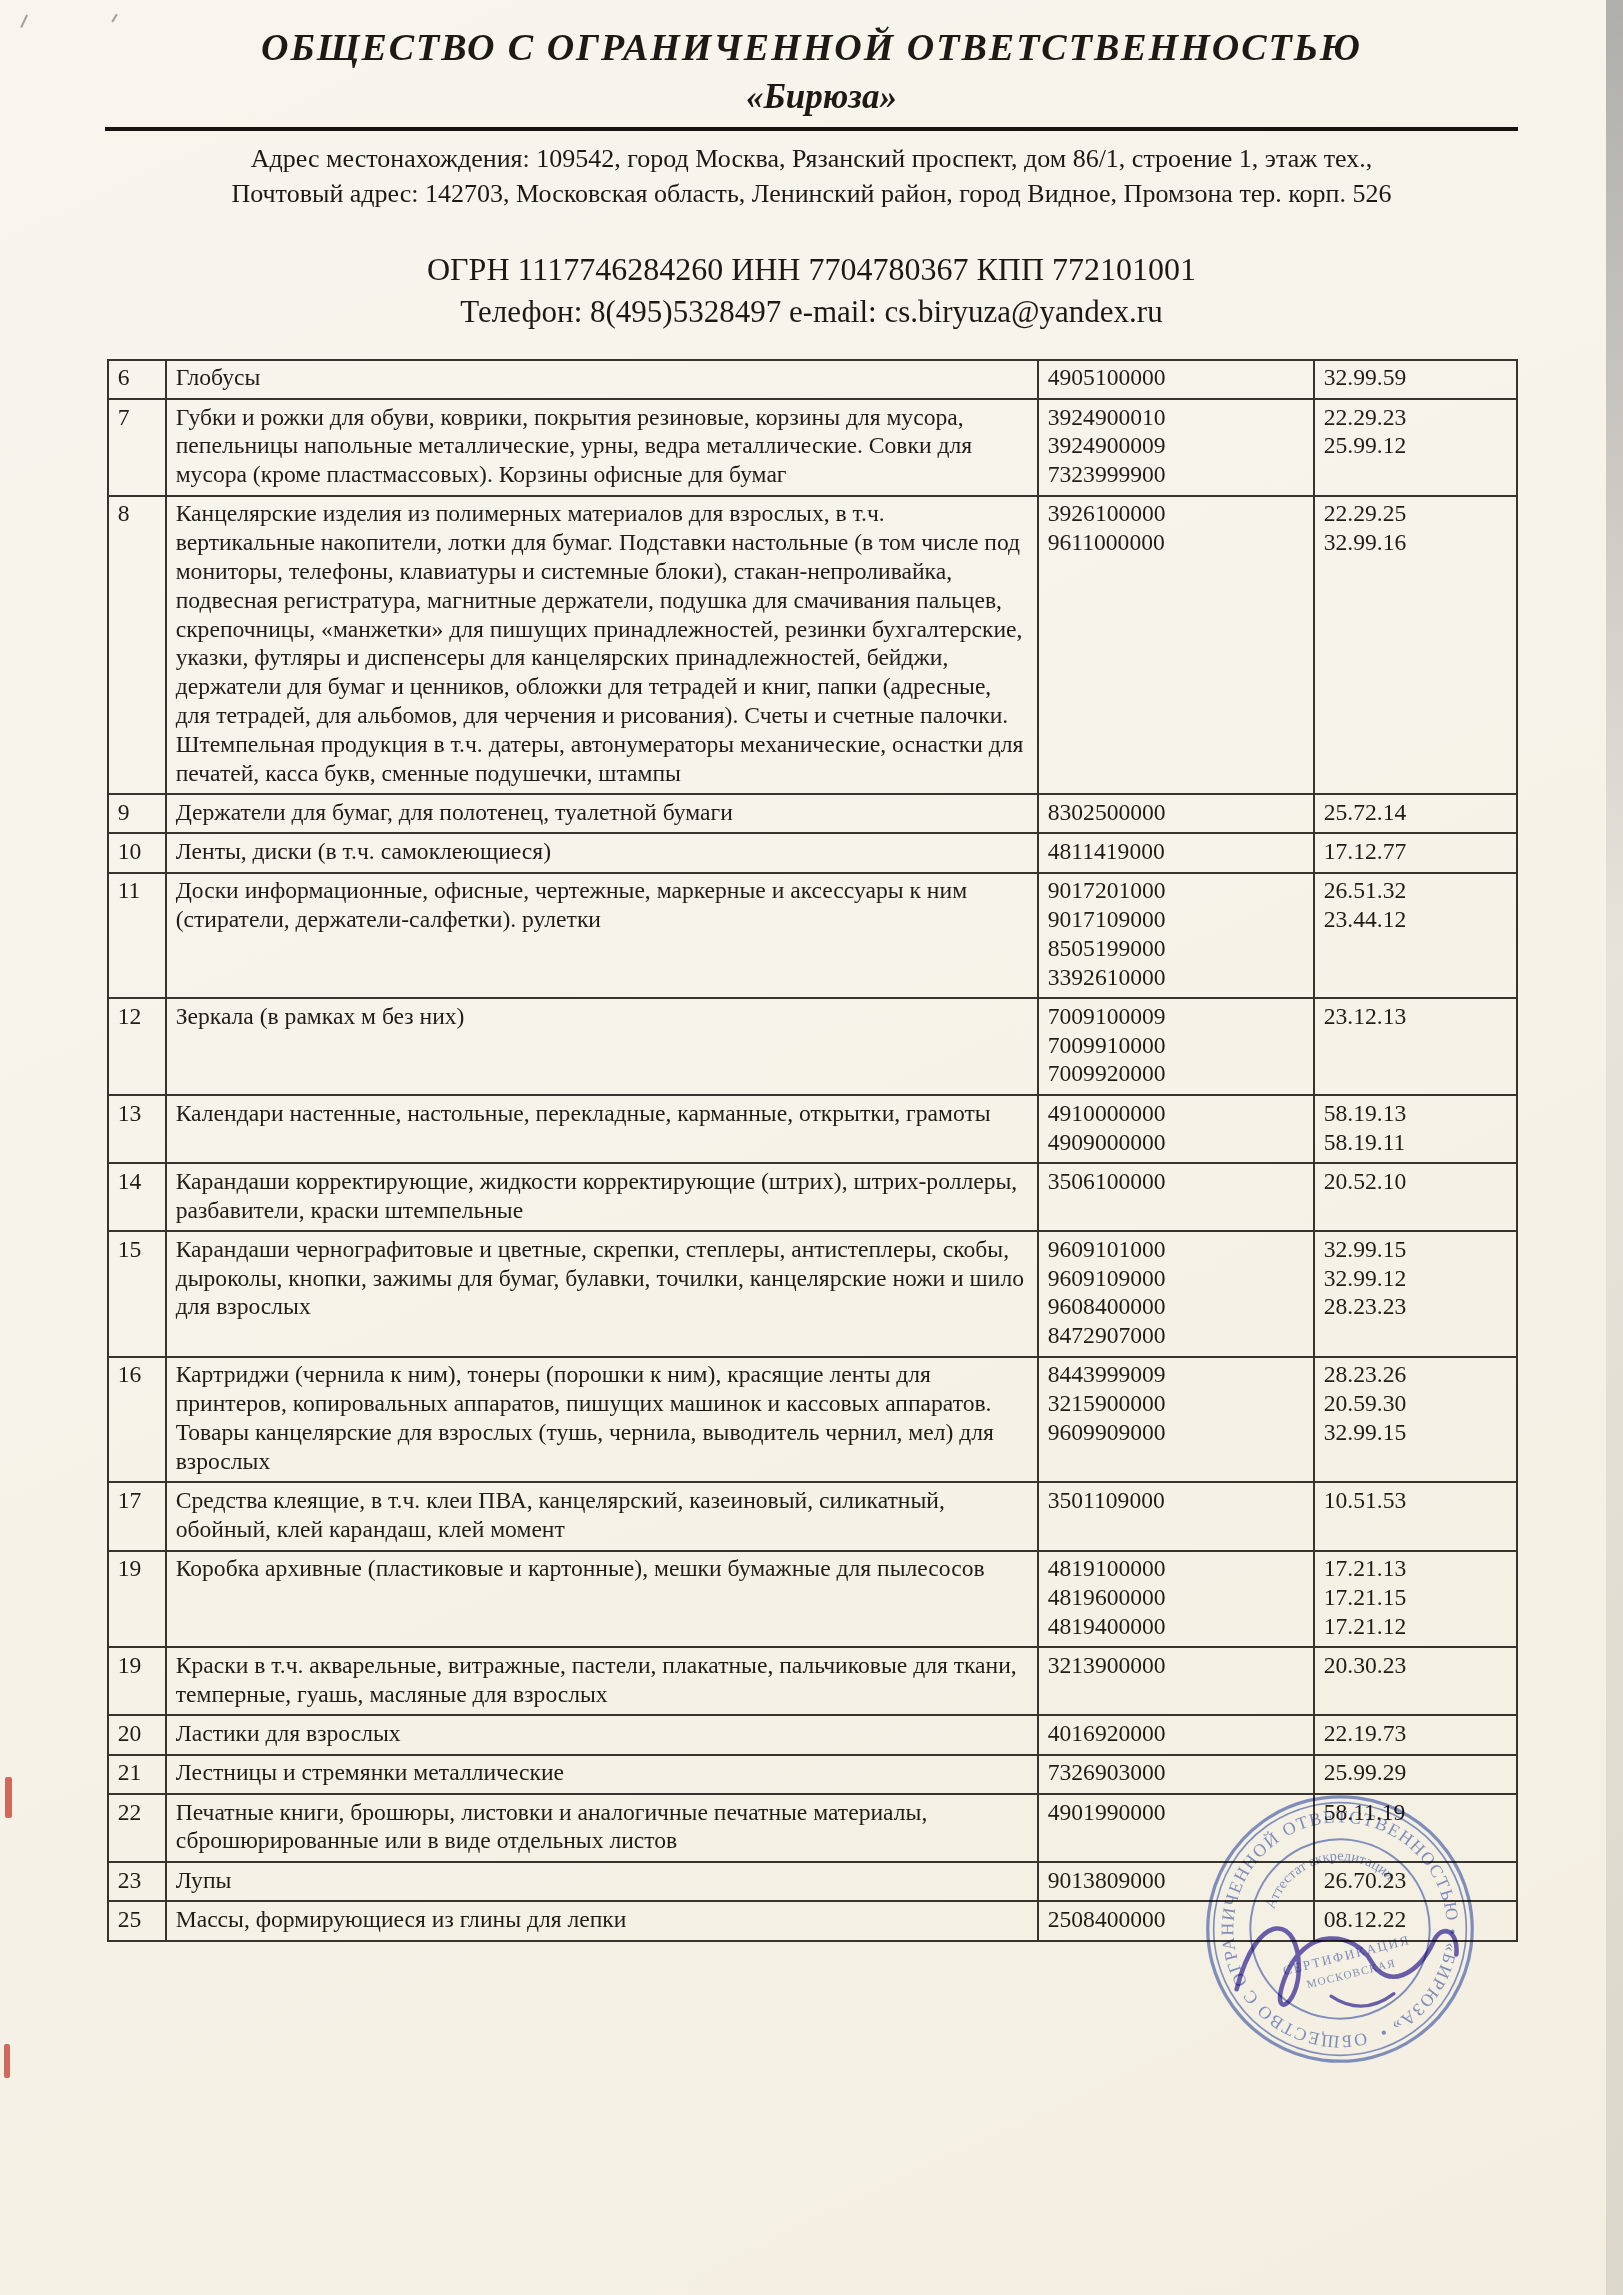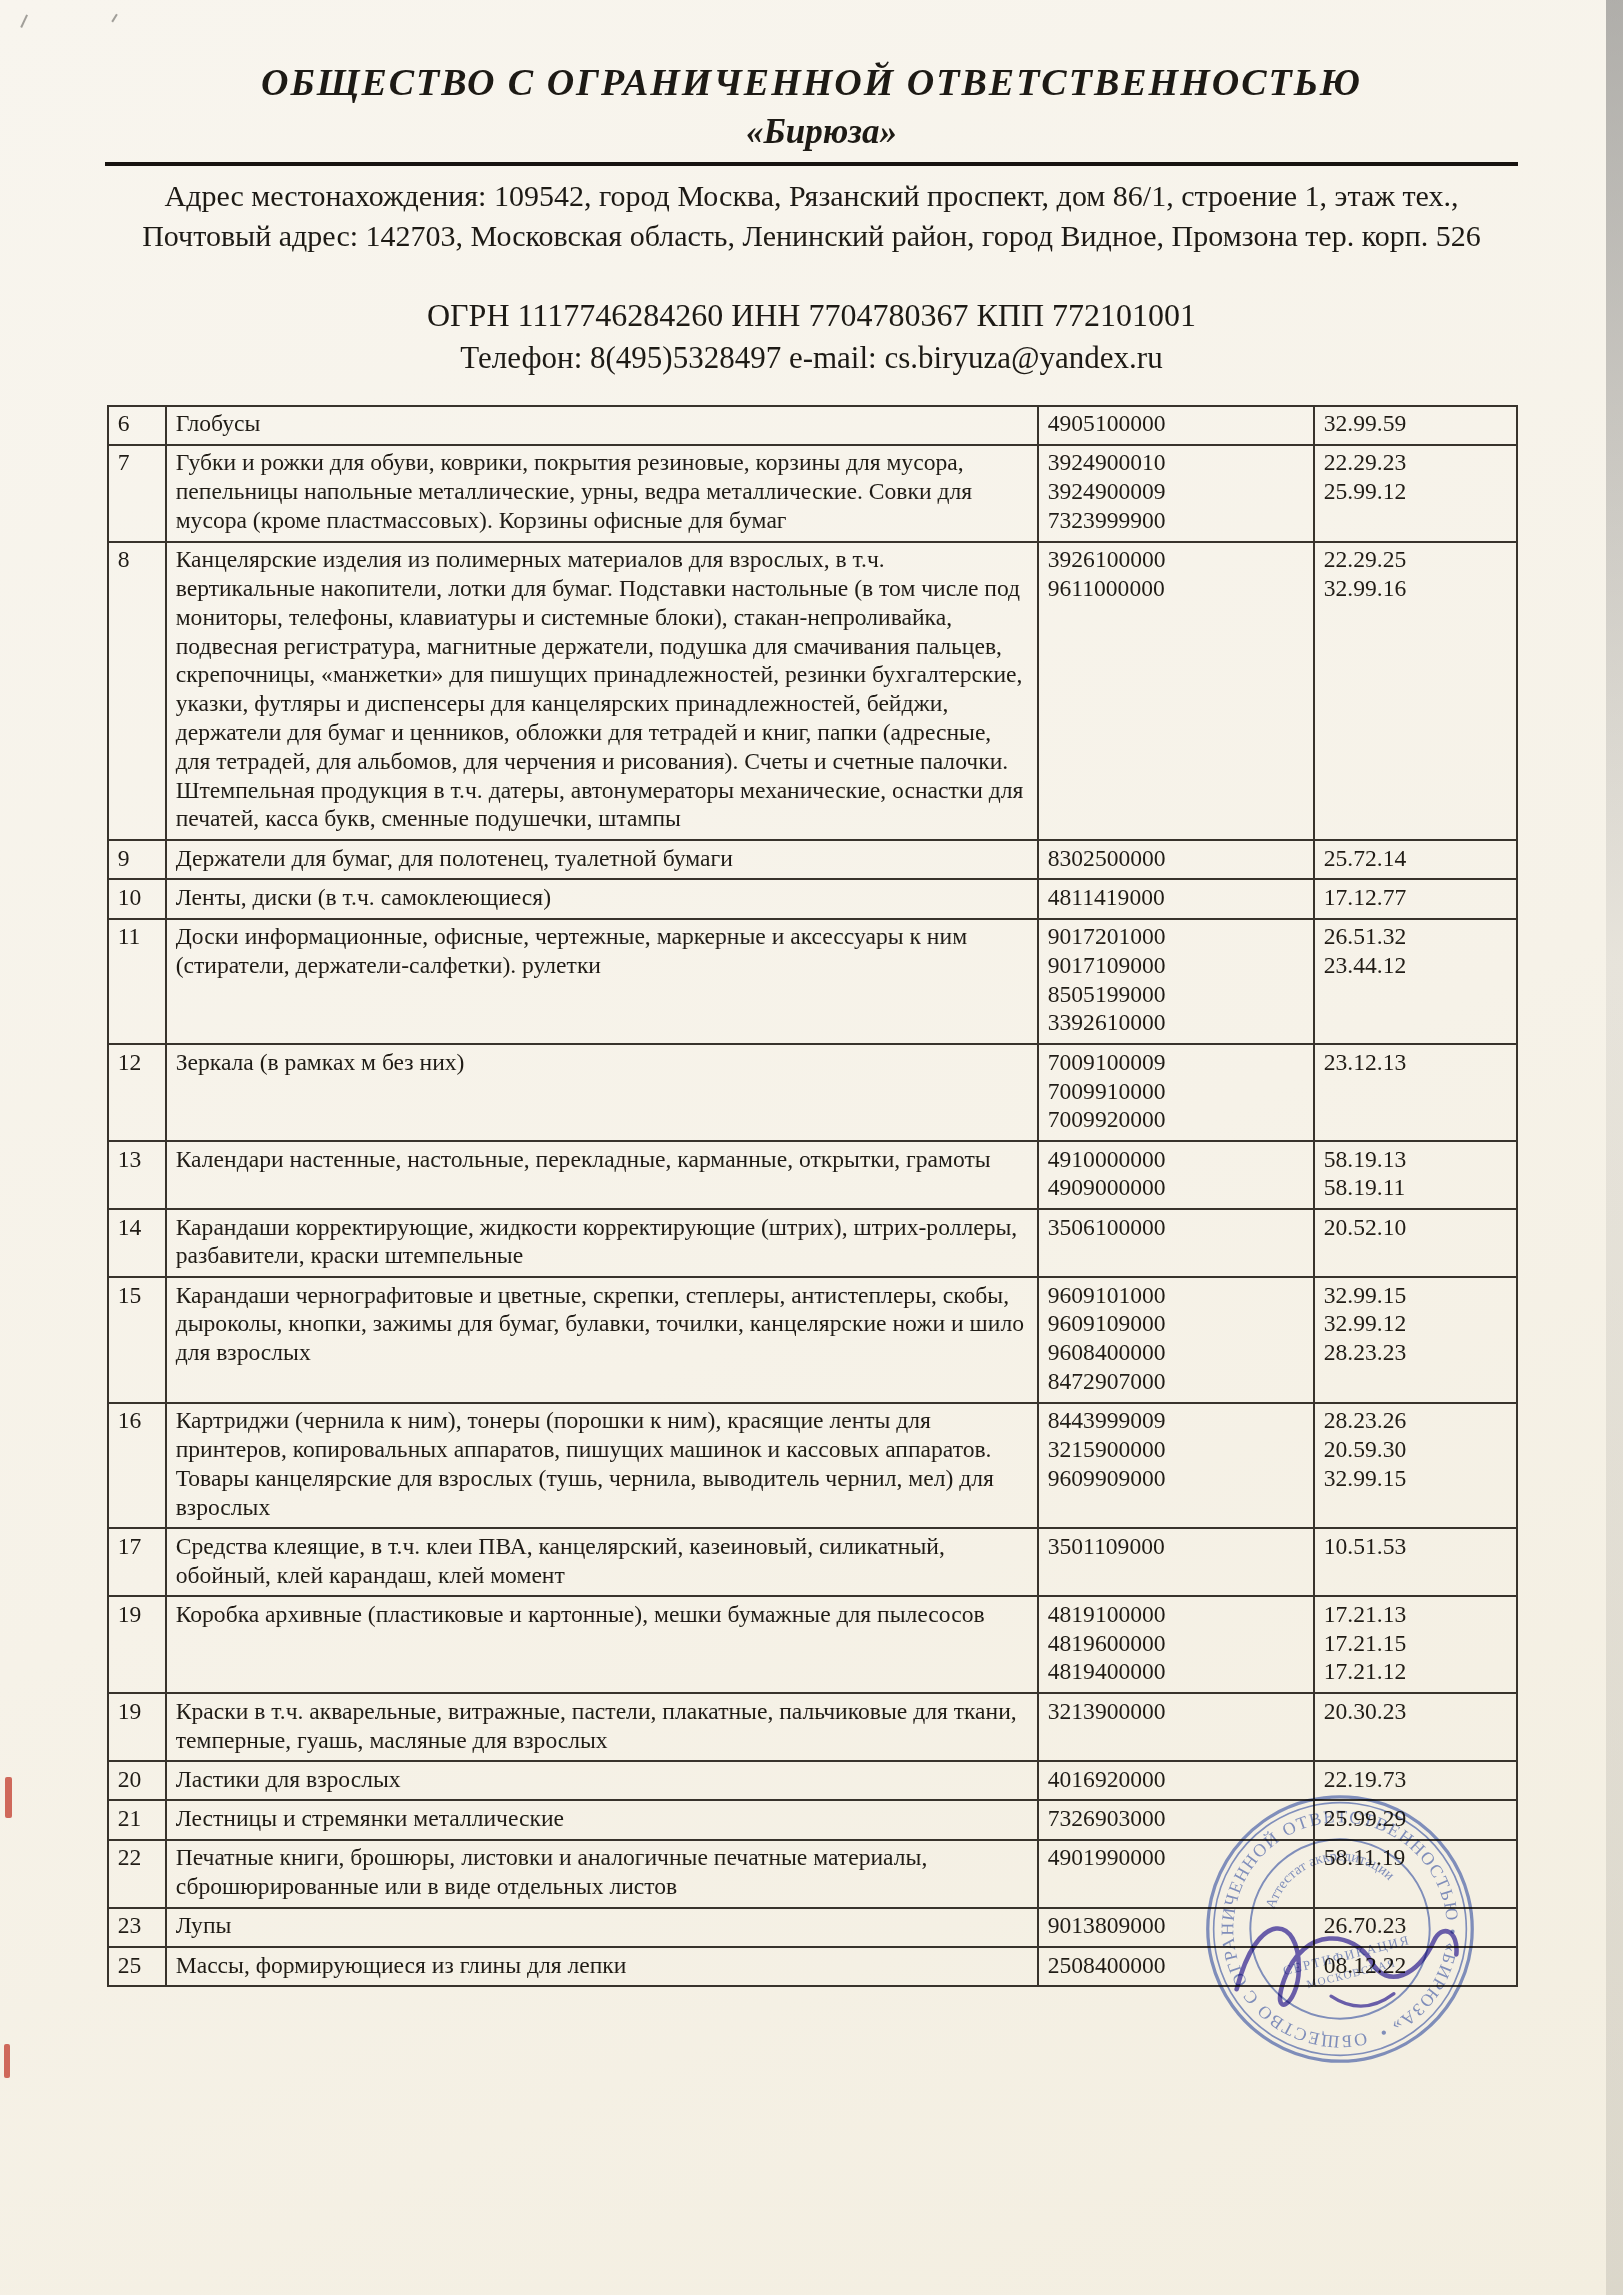--- a/index.html
+++ b/index.html
@@ -5,25 +5,25 @@
   html,body{margin:0;padding:0;background:#d8d5cd;}
   .page{
     position:relative;
     width:1623px;height:2295px;
     margin:0 auto;
     background:linear-gradient(155deg,#f8f5ee 0%,#f6f2e8 55%,#f3eee0 100%);
     font-family:"Liberation Serif","DejaVu Serif",serif;
     color:#1d1a15;
     overflow:hidden;
   }
-  .header{text-align:center;padding-top:60px;}
+  .header{text-align:center;padding-top:25px;}
   .title{font-size:38px;font-weight:bold;font-style:italic;letter-spacing:2px;}
   .subtitle{font-size:35px;font-weight:bold;font-style:italic;margin-top:7.9px;margin-left:20px;}
   .rule{width:1413px;margin:10.5px auto 9.2px;border-top:4.6px solid #171310;}
-  .addr{font-size:30px;line-height:1.35;}
+  .addr{font-size:26px;line-height:1.35;}
   .reg-line{font-size:32px;line-height:1.35;margin-top:37px;}
   .contact-line{font-size:31px;line-height:1.35;}
   .table-wrap{width:1410px;margin:26px auto 0;}
   table.products{
     border-collapse:collapse;table-layout:fixed;width:100%;
     font-size:23.6px;line-height:1.22;color:#201c16;
   }
   table.products td{
     border:2px solid #38332c;
     vertical-align:top;

